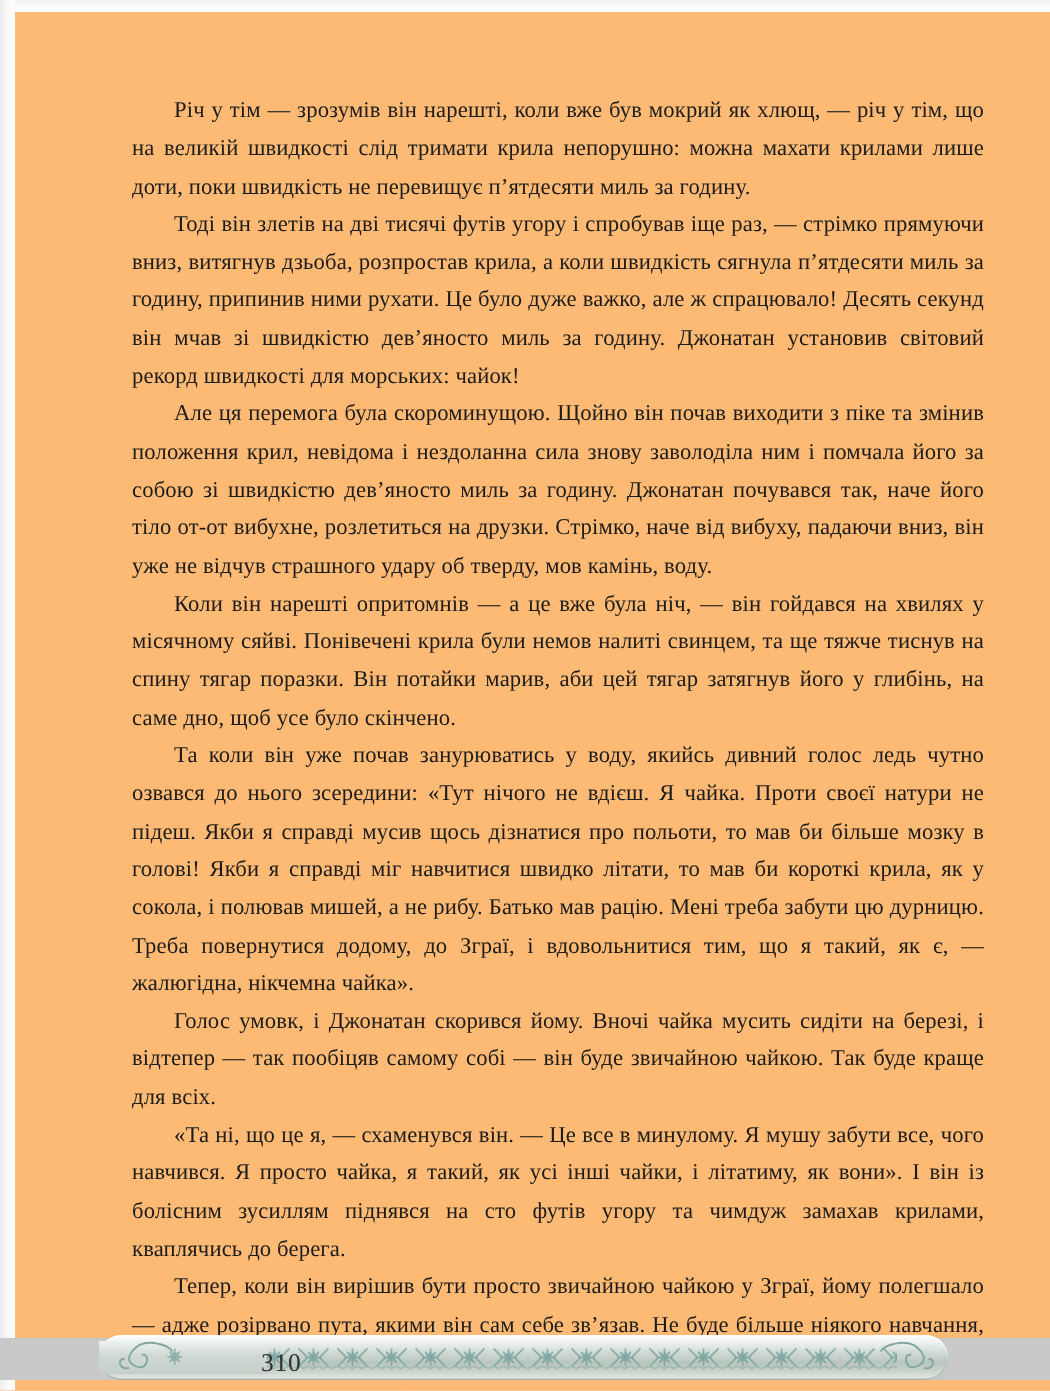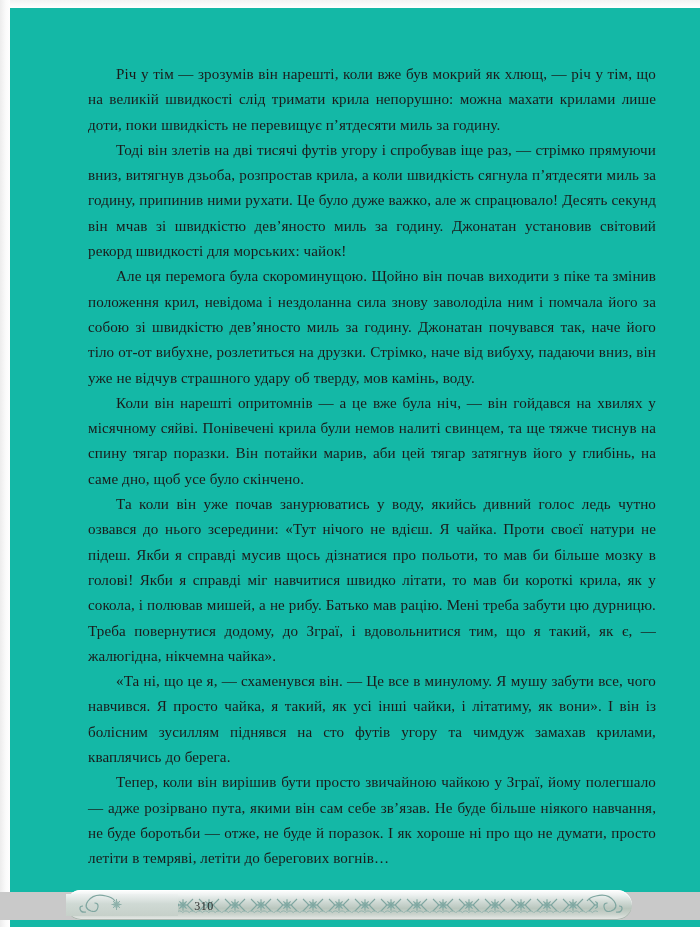--- a/index.html
+++ b/index.html
@@ -13,21 +13,21 @@
     background: #ffffff;
     font-family: "Liberation Serif", "DejaVu Serif", serif;
     overflow: hidden;
     position: relative;
   }
 
   
   .page {
     position: absolute;
     inset: 0;
-    background: #14b8a6;
+    background: #fdba74;
     overflow: hidden;
     padding-left: 44px;
   }
 
   
   .scan-edge-left {
     position: absolute;
     left: 0; top: 0;
     width: 10px; height: 927px;
     background: linear-gradient(to right, #ededed 0%, #fbfbfb 60%, #ffffff 100%);
@@ -107,23 +107,23 @@
     right: 34px;
     top: 5px;
     bottom: 5px;
     overflow: hidden;
   }
   .pagenum {
     position: absolute;
     left: 108px;
     top: 9px;
     width: 60px;
-    text-align: center;
+    text-align: left;
     font-family: "Liberation Serif", "DejaVu Serif", serif;
-    font-size: 12px;
+    font-size: 17px;
     color: #2d2d2d;
     letter-spacing: 0.5px;
     z-index: 6;
   }
   .swirl-left {
     position: absolute;
     left: 10px;
     top: 2px;
     width: 48px;
     height: 26px;
@@ -154,20 +154,21 @@
 
   <div class="scan-edge-top"></div>
   <div class="scan-edge-left"></div>
 
   <div class="textblock">
     <p class="para">Річ у тім — зрозумів він нарешті, коли вже був мокрий як хлющ, — річ у тім, що на великій швидкості слід тримати крила непорушно: можна махати крилами лише доти, поки швидкість не перевищує п’ятдесяти миль за годину.</p>
     <p class="para">Тоді він злетів на дві тисячі футів угору і спробував іще раз, — стрімко прямуючи вниз, витягнув дзьоба, розпростав крила, а коли швидкість сягнула п’ятдесяти миль за годину, припинив ними рухати. Це було дуже важко, але ж спрацювало! Десять секунд він мчав зі швидкістю дев’яносто миль за годину. Джонатан установив світовий рекорд швидкості для морських: чайок!</p>
     <p class="para">Але ця перемога була скороминущою. Щойно він почав виходити з піке та змінив положення крил, невідома і нездоланна сила знову заволоділа ним і помчала його за собою зі швидкістю дев’яносто миль за годину. Джонатан почувався так, наче його тіло от-от вибухне, розлетиться на друзки. Стрімко, наче від вибуху, падаючи вниз, він уже не відчув страшного удару об тверду, мов камінь, воду.</p>
     <p class="para">Коли він нарешті опритомнів — а це вже була ніч, — він гойдався на хвилях у місячному сяйві. Понівечені крила були немов налиті свинцем, та ще тяжче тиснув на спину тягар поразки. Він потайки марив, аби цей тягар затягнув його у глибінь, на саме дно, щоб усе було скінчено.</p>
     <p class="para">Та коли він уже почав занурюватись у воду, якийсь дивний голос ледь чутно озвався до нього зсередини: «Тут нічого не вдієш. Я чайка. Проти своєї натури не підеш. Якби я справді мусив щось дізнатися про польоти, то мав би більше мозку в голові! Якби я справді міг навчитися швидко літати, то мав би короткі крила, як у сокола, і полював мишей, а не рибу. Батько мав рацію. Мені треба забути цю дурницю. Треба повернутися додому, до Зграї, і вдовольнитися тим, що я такий, як є, — жалюгідна, нікчемна чайка».</p>
+    <p class="para">Голос умовк, і Джонатан скорився йому. Вночі чайка мусить сидіти на березі, і відтепер — так пообіцяв самому собі — він буде звичайною чайкою. Так буде краще для всіх.</p>
     <p class="para">«Та ні, що це я, — схаменувся він. — Це все в минулому. Я мушу забути все, чого навчився. Я просто чайка, я такий, як усі інші чайки, і літатиму, як вони». І він із болісним зусиллям піднявся на сто футів угору та чимдуж замахав крилами, кваплячись до берега.</p>
     <p class="para">Тепер, коли він вирішив бути просто звичайною чайкою у Зграї, йому полегшало — адже розірвано пута, якими він сам себе зв’язав. Не буде більше ніякого навчання, не буде боротьби — отже, не буде й поразок. І як хороше ні про що не думати, просто летіти в темряві, летіти до берегових вогнів…</p>
 
   </div>
 
   <div class="footer">
     <div class="footer-plate"></div>
 
     <div class="band">
       <div class="band-fill"></div>

